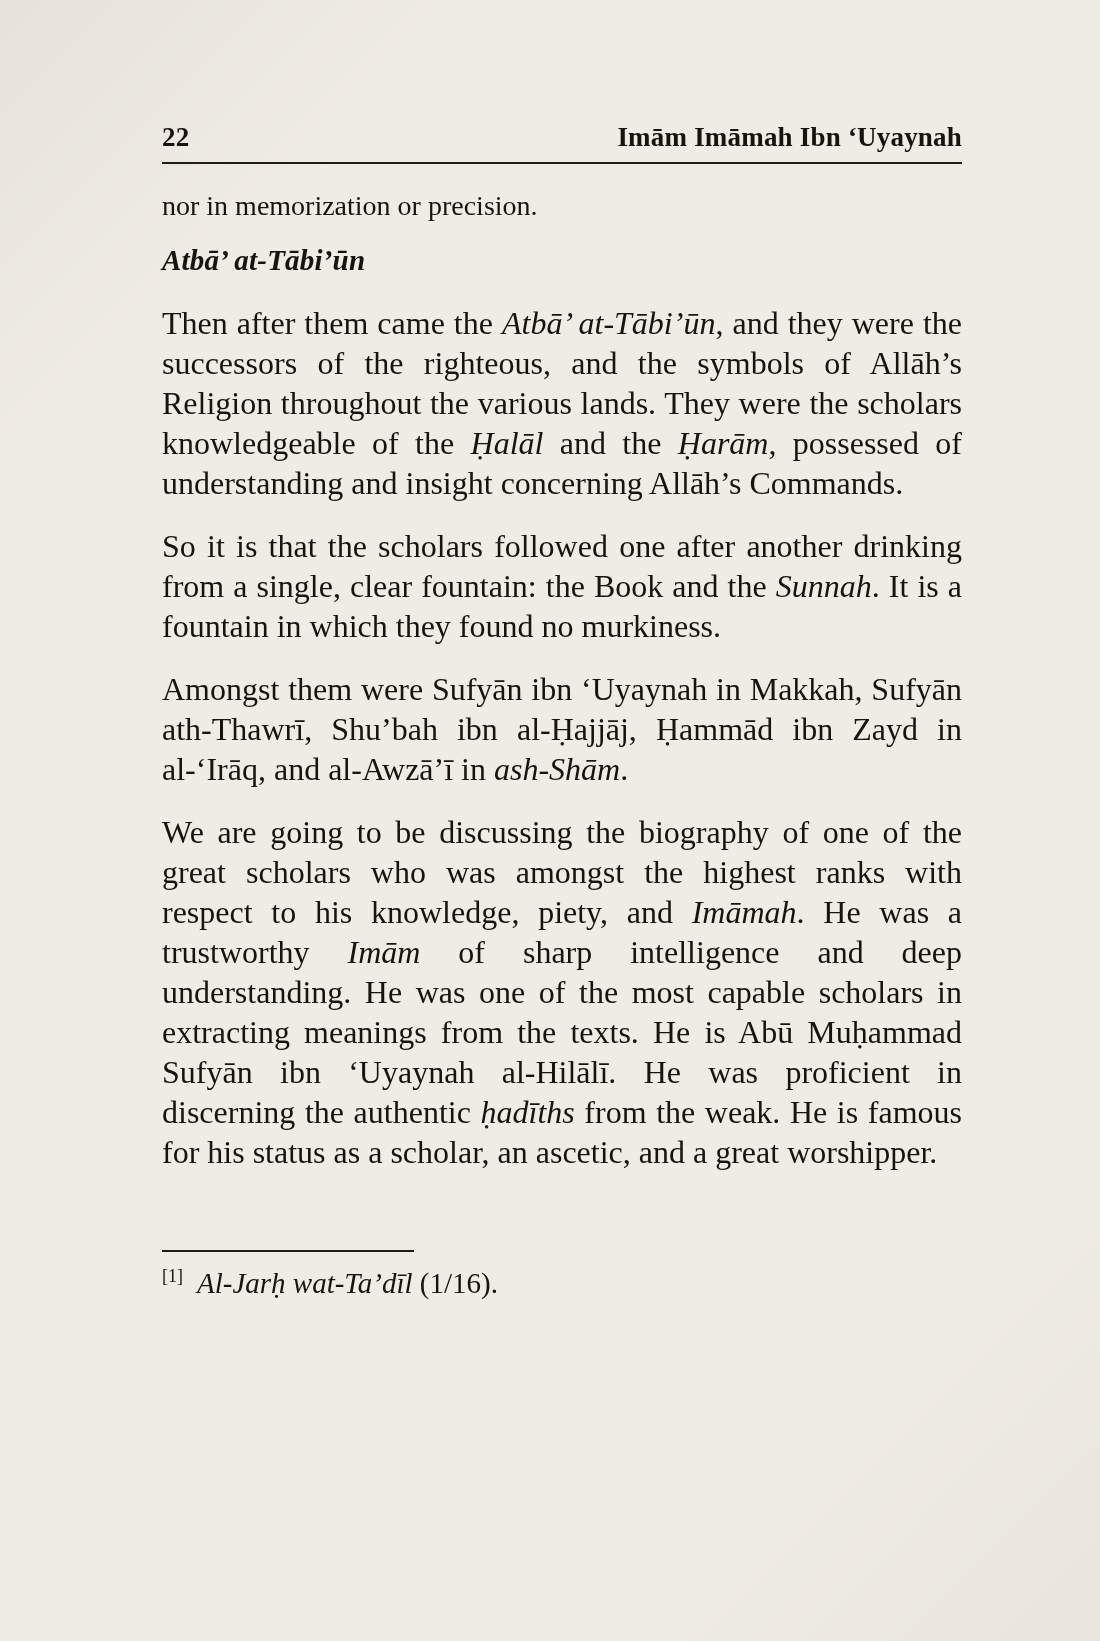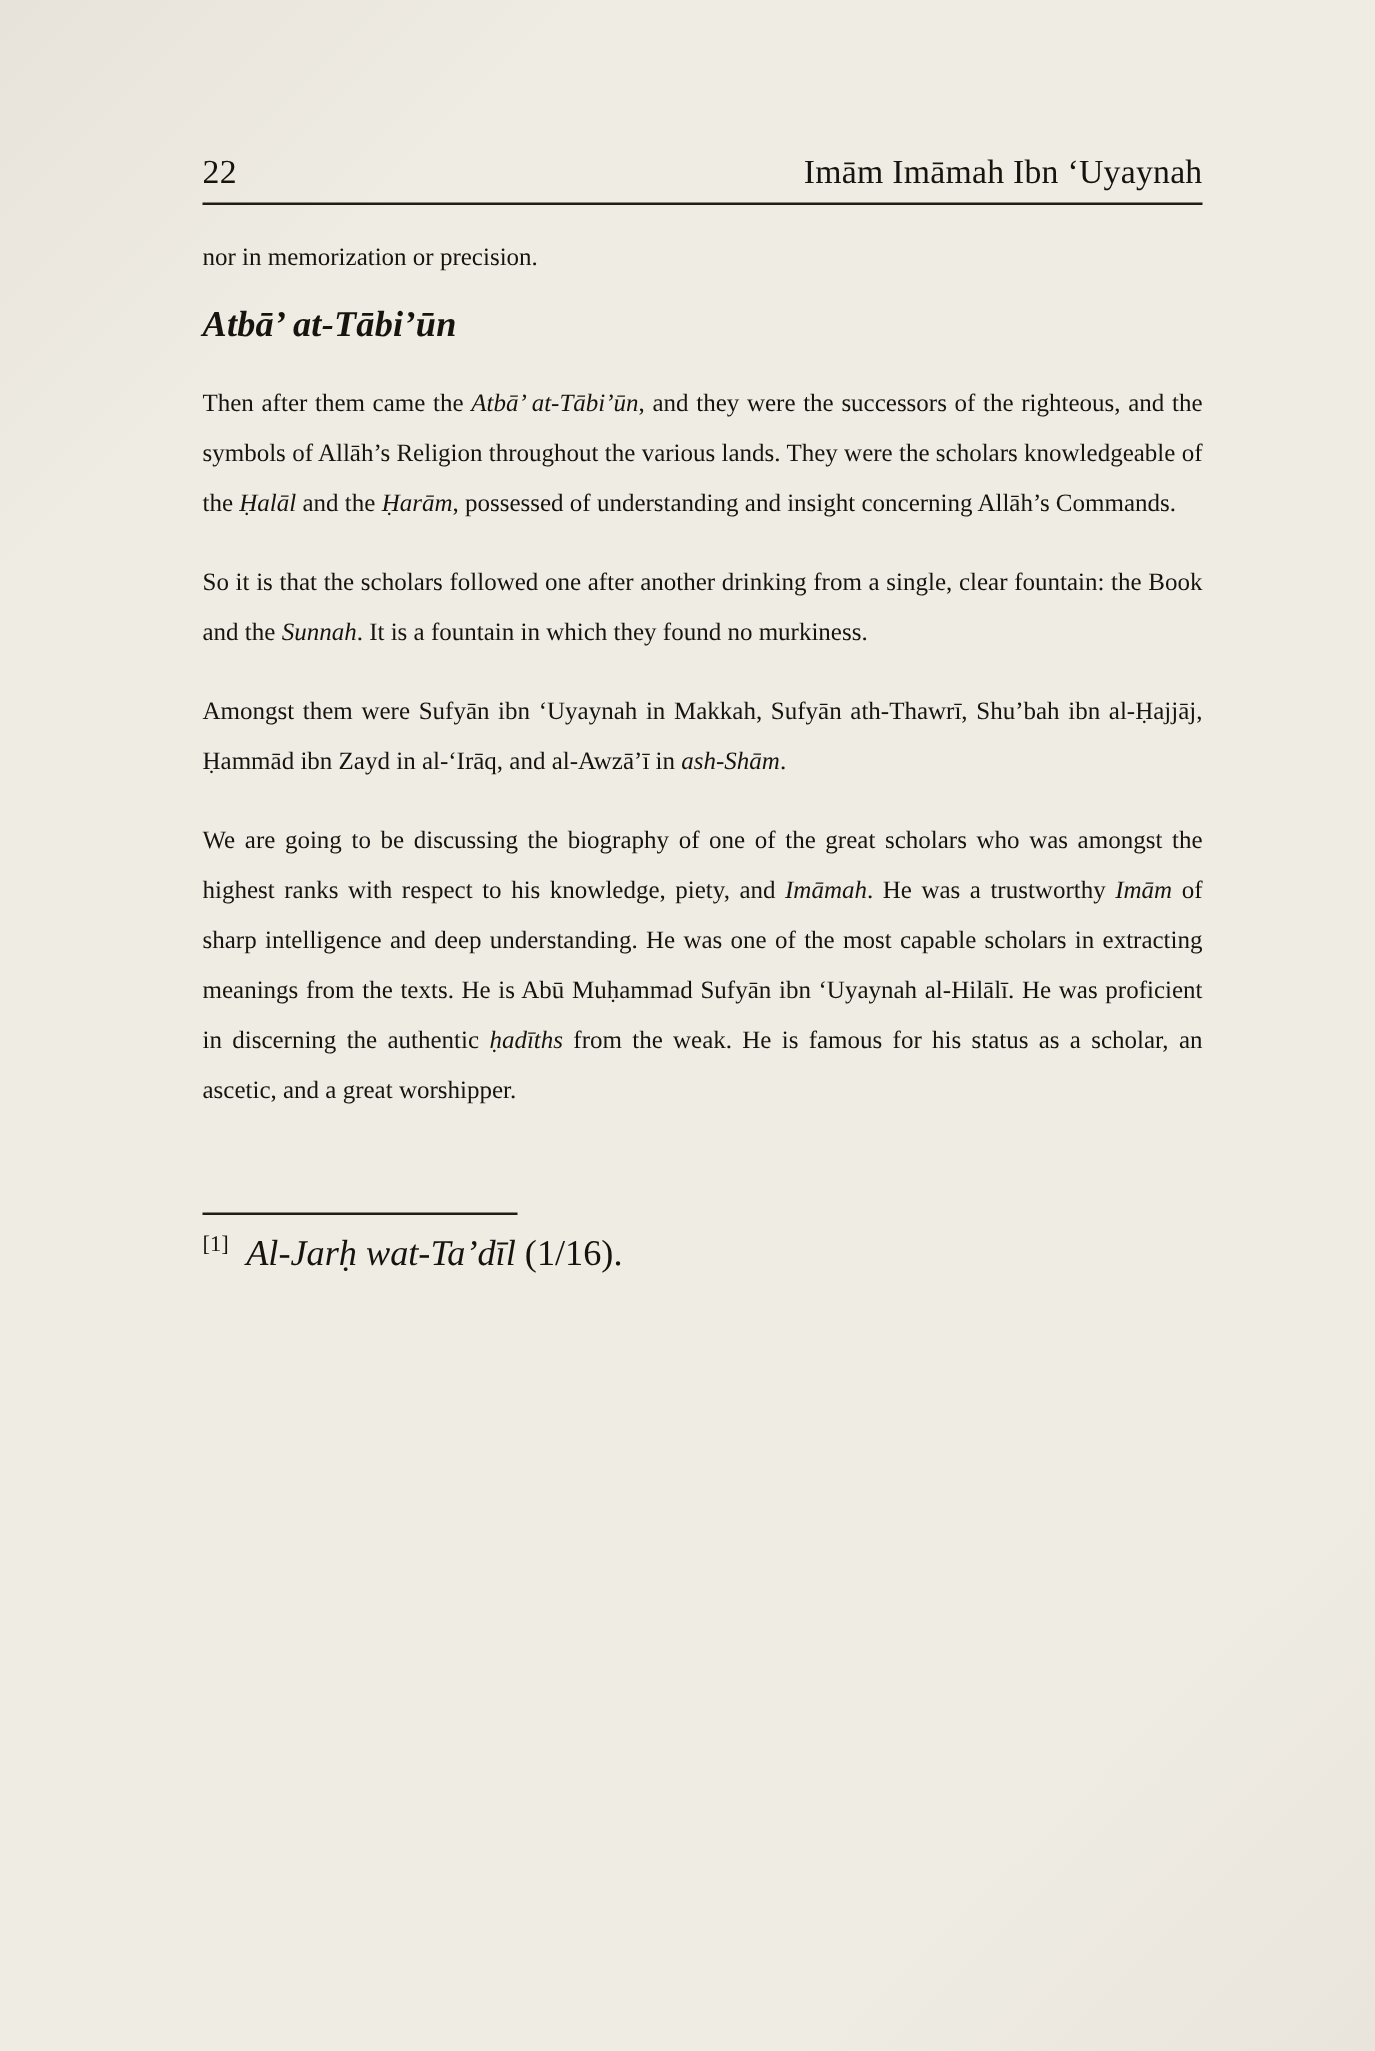--- a/index.html
+++ b/index.html
@@ -18,40 +18,40 @@
     box-sizing: border-box;
     width: 1100px;
     height: 1641px;
     padding: 122px 138px 0 162px;
   }
   .page-header {
     display: flex;
     justify-content: space-between;
     align-items: baseline;
     font-size: 27px;
-    font-weight: normal;
+    font-weight: bold;
     letter-spacing: 0.2px;
   }
   .header-rule {
     margin-top: 9px;
     height: 2px;
     background: #201d17;
     width: 100%;
   }
   .body-text {
     width: 800px;
   }
   p.body-para {
-    font-size: 20px;
+    font-size: 32px;
     line-height: 40px;
     text-align: justify;
     margin: 0 0 23px 0;
   }
   p.intro-line {
-    font-size: 20px;
+    font-size: 28px;
     line-height: 40px;
     margin: 22px 0 10px 0;
   }
   h2.section-heading {
     font-size: 29px;
     font-weight: bold;
     font-style: italic;
     margin: 18px 0 26px 0;
     letter-spacing: 0.2px;
   }

